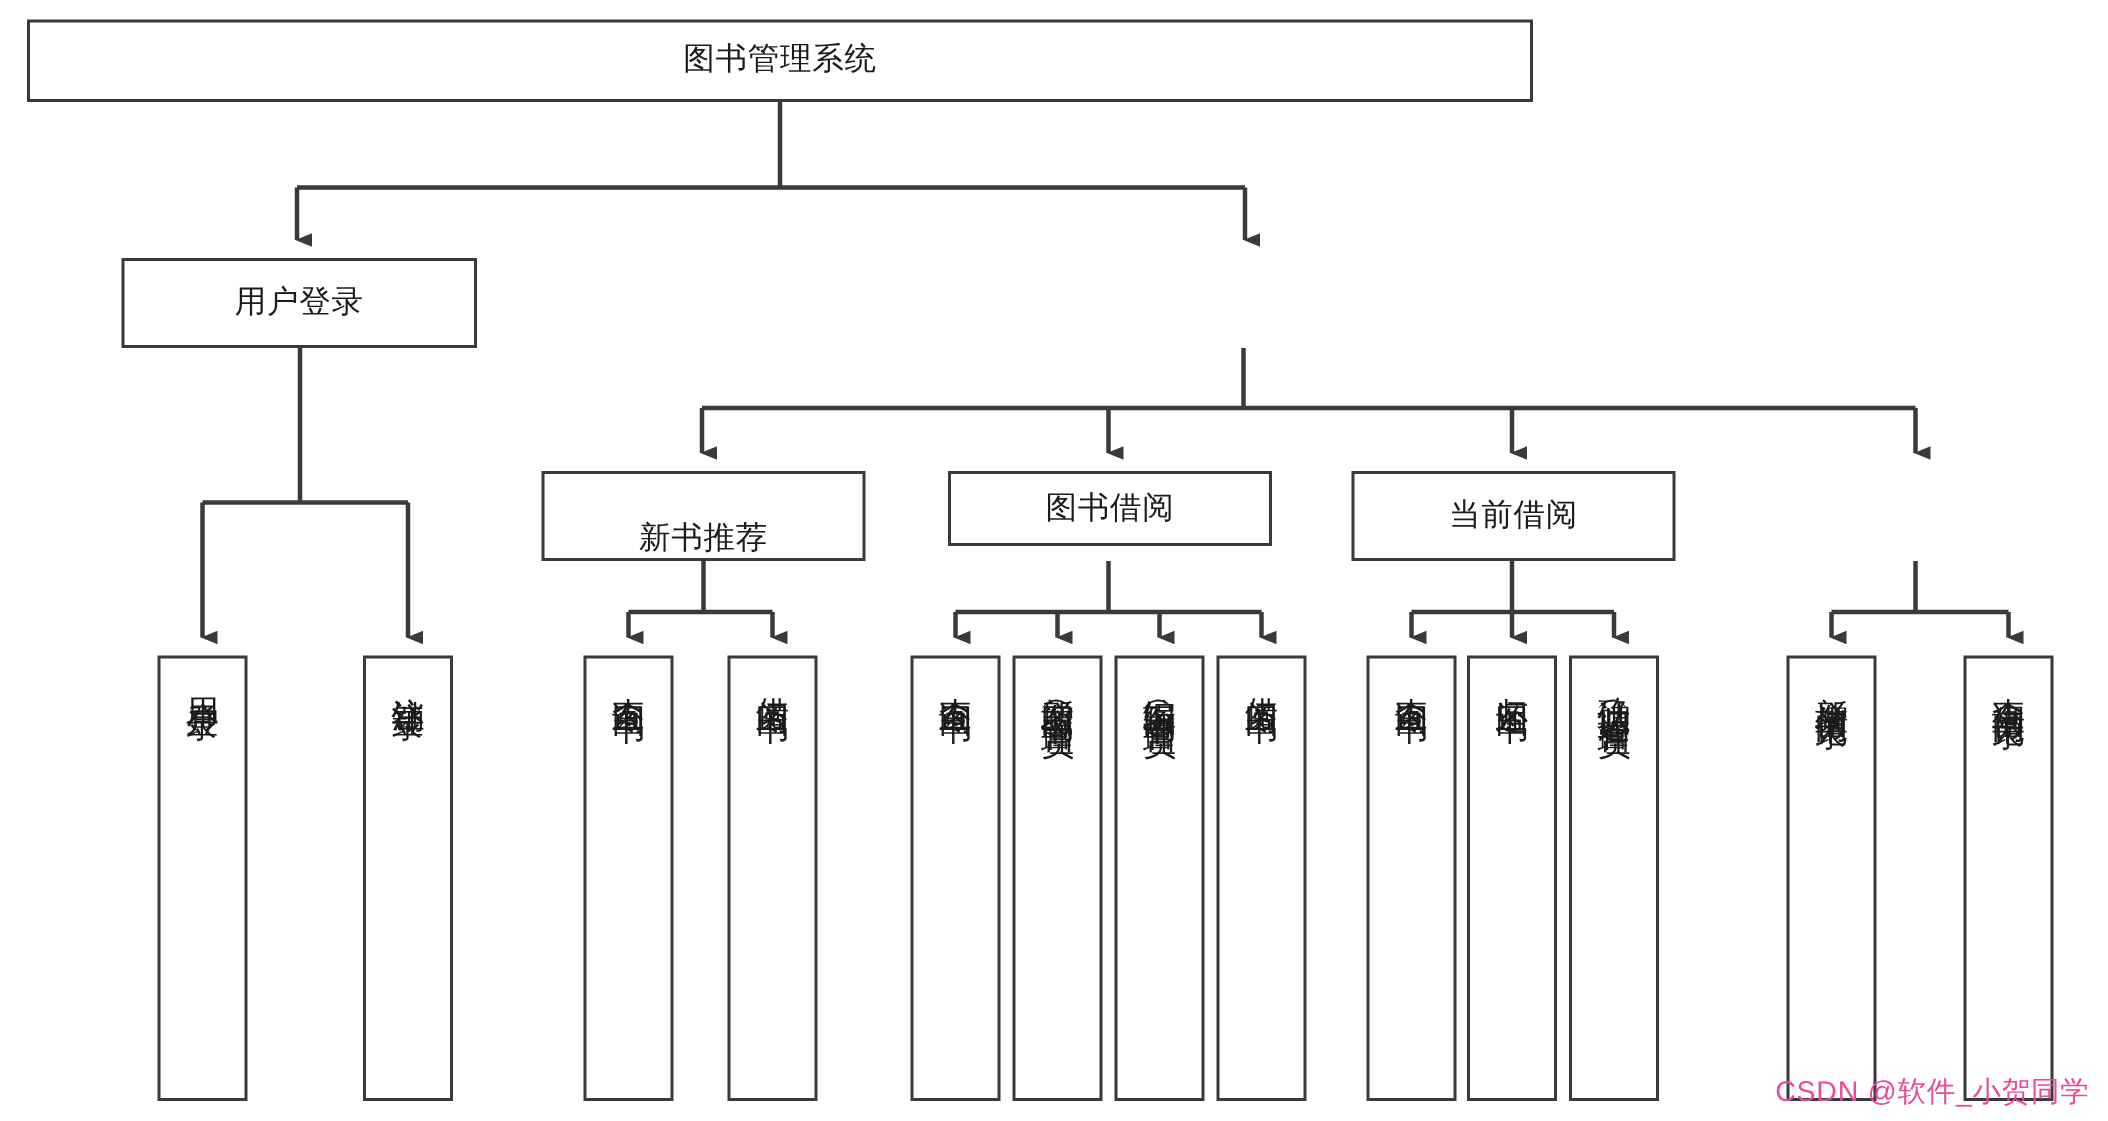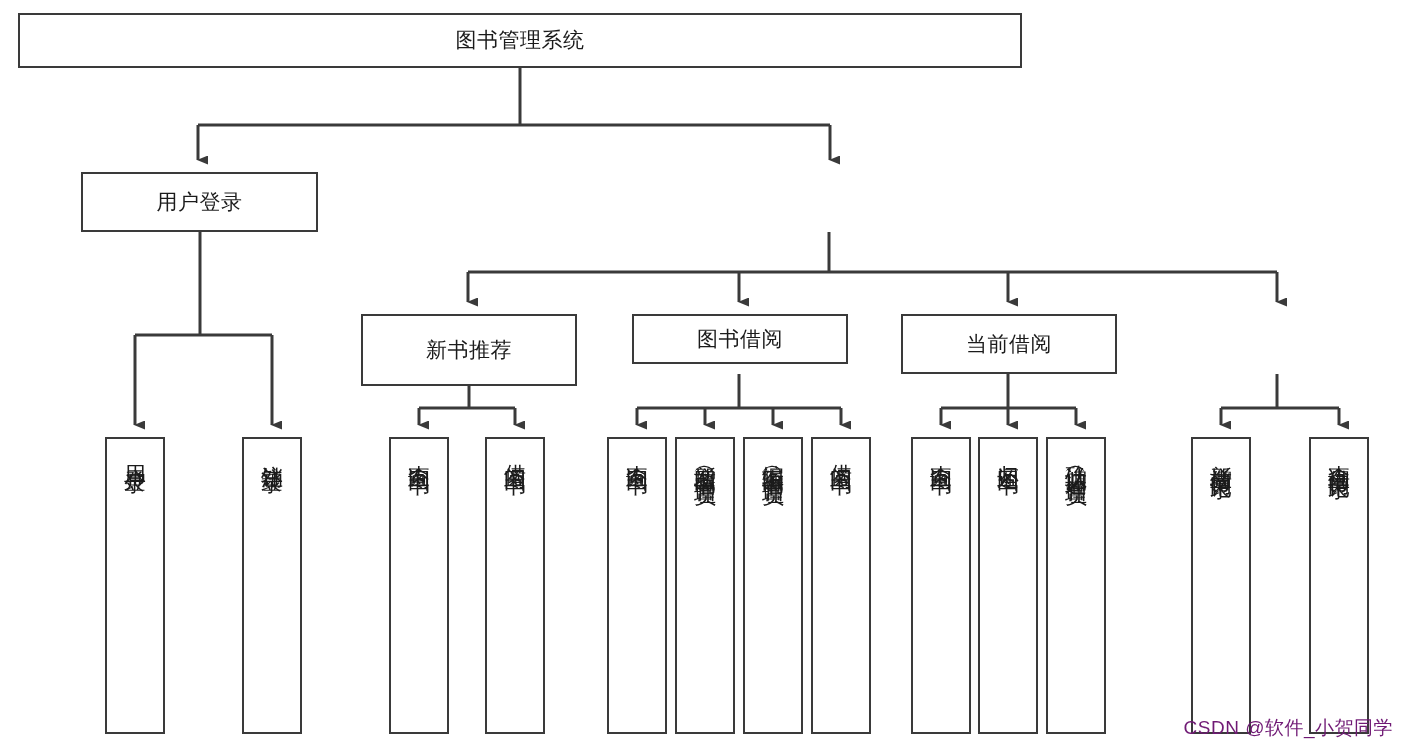--- a/index.html
+++ b/index.html
@@ -54,21 +54,21 @@
     text-orientation: upright;
     font-size: 22px;
     letter-spacing: 3px;
     line-height: 1;
   }
   #watermark {
     position: absolute;
     right: 12px;
     bottom: 6px;
     font-size: 19px;
-    color: #701a75;
+    color: #ec4899;
     letter-spacing: 0.5px;
     white-space: nowrap;
   }
 </style>
 </head>
 <body>
 
 <div id="stage">
 
   <svg id="wires" viewBox="0 0 1405 747" width="1405" height="747" aria-hidden="true">
@@ -122,21 +122,21 @@
   </svg>
 
   <div class="node horiz" style="left:18px; top:13px; width:1004px; height:55px;">
     <span class="lbl">图书管理系统</span>
   </div>
 
   <div class="node horiz" style="left:81px; top:172px; width:237px; height:60px;">
     <span class="lbl">用户登录</span>
   </div>
 
-  <div class="node horiz" style="left:361px; top:314px; width:216px; height:72px;">
+  <div class="node horiz" style="left:361px; top:314px; width:216px; height:60px;align-items:flex-end;">
     <span class="lbl">新书推荐</span>
   </div>
   <div class="node horiz" style="left:632px; top:314px; width:216px; height:50px;">
     <span class="lbl">图书借阅</span>
   </div>
   <div class="node horiz" style="left:901px; top:314px; width:216px; height:60px;justify-content:center;">
     <span class="lbl">当前借阅</span>
   </div>
 
   <div class="node vert" style="left:105px; top:437px; width:60px; height:297px;">

